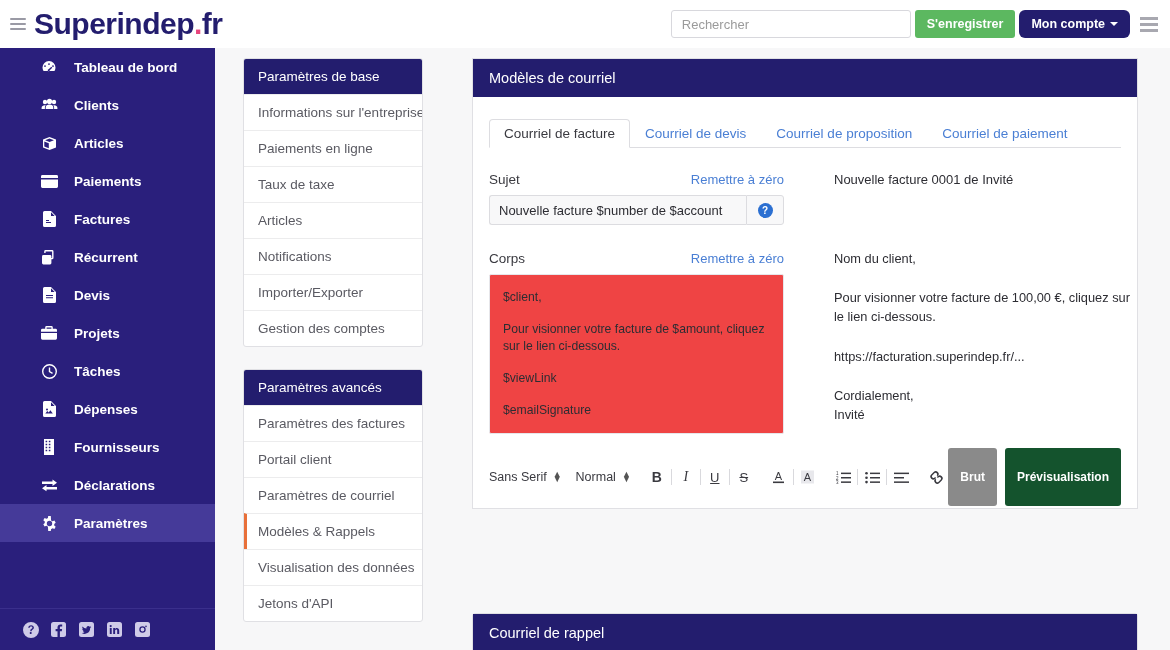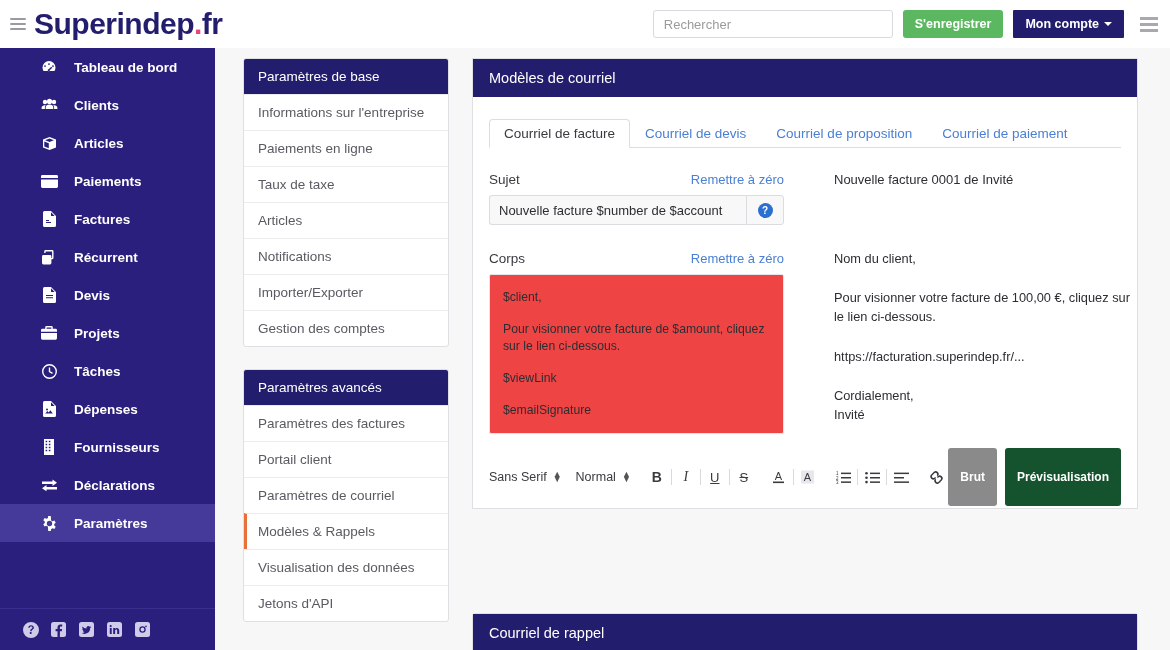--- a/index.html
+++ b/index.html
@@ -24,21 +24,21 @@
   }
   .hamburger-left span { display:block; height:2px; background:#9a9aa5; border-radius:1px; }
   .brand {
     font-size: 30px; font-weight: bold; letter-spacing: -0.5px;
     color: #231d6e; line-height: 1; position: relative; white-space: nowrap;
   }
   .brand .dot { color: #e8457c; }
   .brand .sub { color: #231d6e; }
 
   .topbar-right {
-    margin-left: auto; display: flex; align-items: center; gap: 10px;
+    margin-left: auto; display: flex; align-items: center; gap: 4px;
     padding-right: 12px;
   }
   .search-input {
     width: 240px; height: 28px;
     border: 1px solid #d8d8dd; border-radius: 3px;
     background: #fff; padding: 0 10px;
     font-size: 13px; color: #333;
     font-family: "Liberation Sans", sans-serif;
     outline: none;
   }
@@ -47,21 +47,21 @@
     height: 28px; padding: 0 12px;
     background: #5cb860; color: #fff;
     border: none; border-radius: 3px;
     font-size: 12.5px; font-weight: bold;
     font-family: "Liberation Sans", sans-serif;
     cursor: pointer;
   }
   .btn-account {
     height: 28px; padding: 0 12px;
     background: #231d6e; color: #fff;
-    border: none; border-radius: 1px;
+    border: none; border-radius: 6px;
     font-size: 12.5px; font-weight: bold;
     font-family: "Liberation Sans", sans-serif;
     cursor: pointer;
     display: flex; align-items: center; gap: 5px;
   }
   .caret-down {
     width: 0; height: 0; border-left: 4px solid transparent;
     border-right: 4px solid transparent; border-top: 4px solid #fff;
   }
   .hamburger-right {
@@ -93,21 +93,21 @@
   }
   .sidebar-social {
     position: absolute; bottom: 0px; left: 0; width: 215px; height: 42px;
     display: flex; align-items: center; gap: 11px; padding-left: 22px;
     border-top: 1px solid #3a2f8c;
   }
   .soc { width:17px; height:17px; display:flex; align-items:center; justify-content:center; cursor:pointer; }
   .soc svg { display:block; fill:#cfcbe8; }
 
   
-  .settings-col { position: absolute; top: 58px; left: 243px; width: 206px; }
+  .settings-col { position: absolute; top: 58px; left: 243px; width: 180px; }
   .panel {
     background: #fff; border: 1px solid #e0e0e4; border-radius: 3px;
     margin-bottom: 22px; overflow: hidden;
   }
   .panel-head {
     background: #231d6e; color: #fff;
     font-size: 13.5px; padding: 10px 14px;
   }
   .panel-item {
     font-size: 13.5px; color: #5a5a62;

